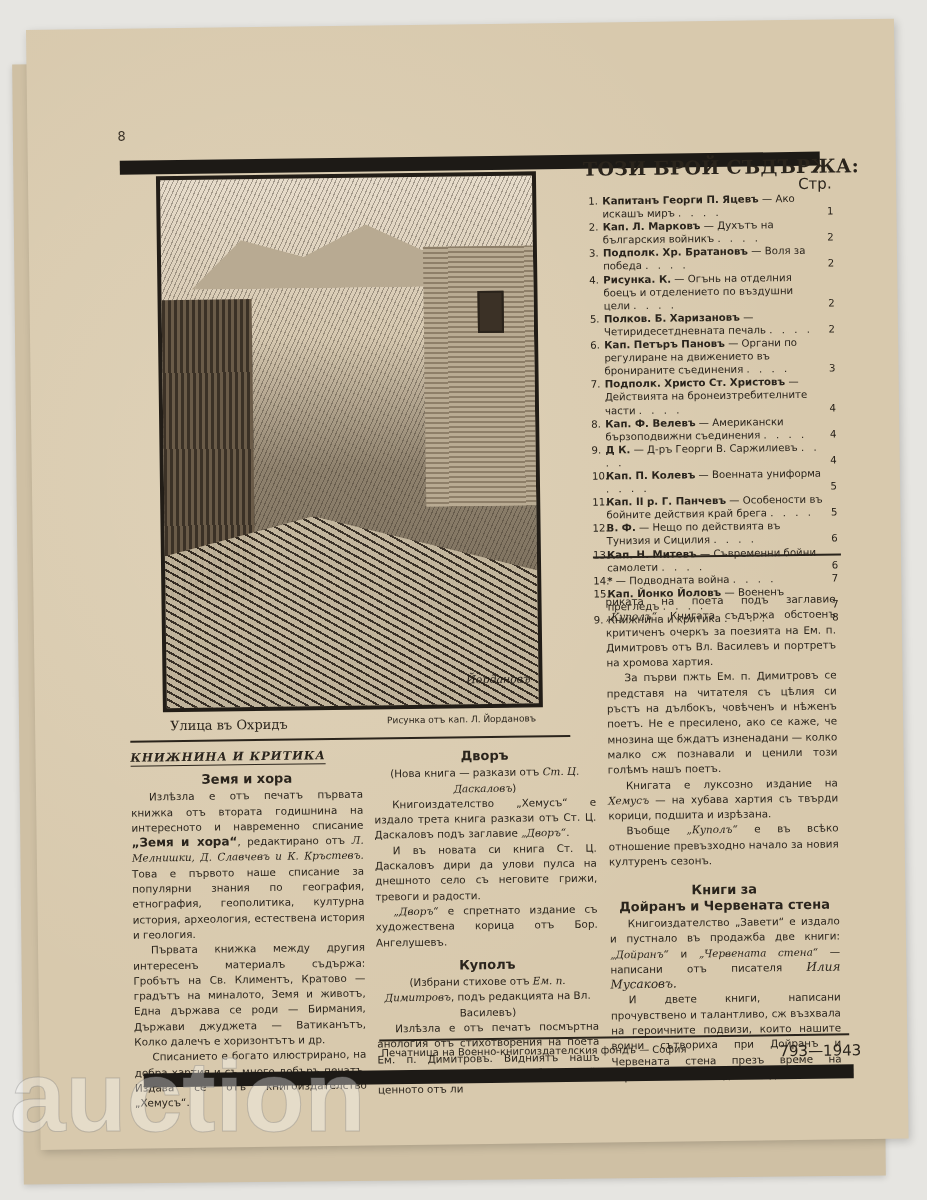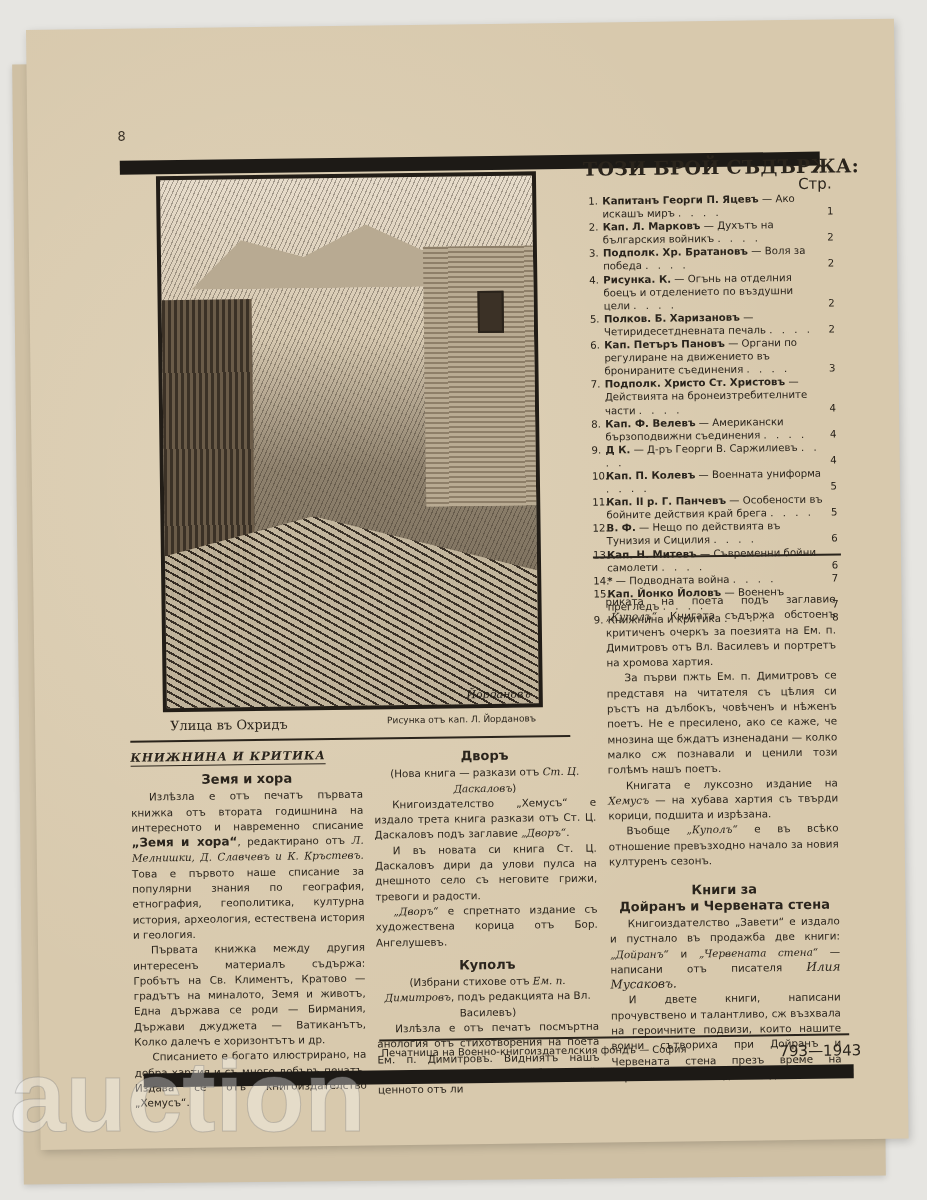--- a/index.html
+++ b/index.html
@@ -14,21 +14,21 @@
   .illus{position:absolute;left:128px;top:148px;width:372px;height:528px;border:4px solid #221d17;
          background:
            repeating-linear-gradient(115deg, rgba(40,32,24,.35) 0 1px, rgba(0,0,0,0) 1px 4px),
            linear-gradient(#e7dccb 0%, #d6c8b0 30%, #8f826e 55%, #6d6150 100%);}
   .illus .house-left{position:absolute;left:0;top:120px;width:90px;height:300px;background:repeating-linear-gradient(90deg,#3b3126 0 3px,#6a5b48 3px 6px);}
   .illus .house-right{position:absolute;right:0;top:70px;width:110px;height:260px;background:repeating-linear-gradient(0deg,#b9ab93 0 3px,#8e7f69 3px 5px);}
   .illus .window{position:absolute;right:30px;top:115px;width:22px;height:38px;border:2px solid #2a231b;background:#3b3126;}
   .illus .mountains{position:absolute;left:30px;top:40px;width:250px;height:70px;background:#b8aa92;clip-path:polygon(0 100%,20% 30%,45% 55%,70% 10%,100% 60%,100% 100%);}
   .illus .cobbles{position:absolute;left:0;bottom:0;width:100%;height:190px;
          background:repeating-linear-gradient(30deg,#2f271f 0 2px,#cfc2a8 2px 7px),#bfb197;clip-path:polygon(0 20%,40% 0,100% 30%,100% 100%,0 100%);opacity:.85;}
-  .illus .signature{position:absolute;right:8px;bottom:3px;font-family:"DejaVu Serif",serif;font-style:italic;font-size:11px;color:#1f1a14;}
+  .illus .signature{position:absolute;right:8px;bottom:18px;font-family:"DejaVu Serif",serif;font-style:italic;font-size:11px;color:#1f1a14;}
   .caption{position:absolute;left:135px;top:690px;font-family:"DejaVu Serif",serif;font-size:13px;}
   .credit{position:absolute;left:352px;top:690px;font-size:9px;}
   .credit b{font-weight:normal;}
   .hr{position:absolute;height:1.5px;background:#2a241c;}
   .toc-title{position:absolute;left:555px;top:135px;font-family:"DejaVu Serif",serif;font-weight:bold;font-size:19px;letter-spacing:.3px;}
   .toc-str{position:absolute;left:770px;top:155px;font-size:15px;}
   .toc{position:absolute;left:560px;top:172px;width:245px;font-size:10.2px;line-height:13.1px;}
   .toc-item{position:relative;padding-left:14px;padding-right:14px;}
   .toc-num{position:absolute;left:0;top:0;}
   .toc-page{position:absolute;right:0;bottom:0;}

